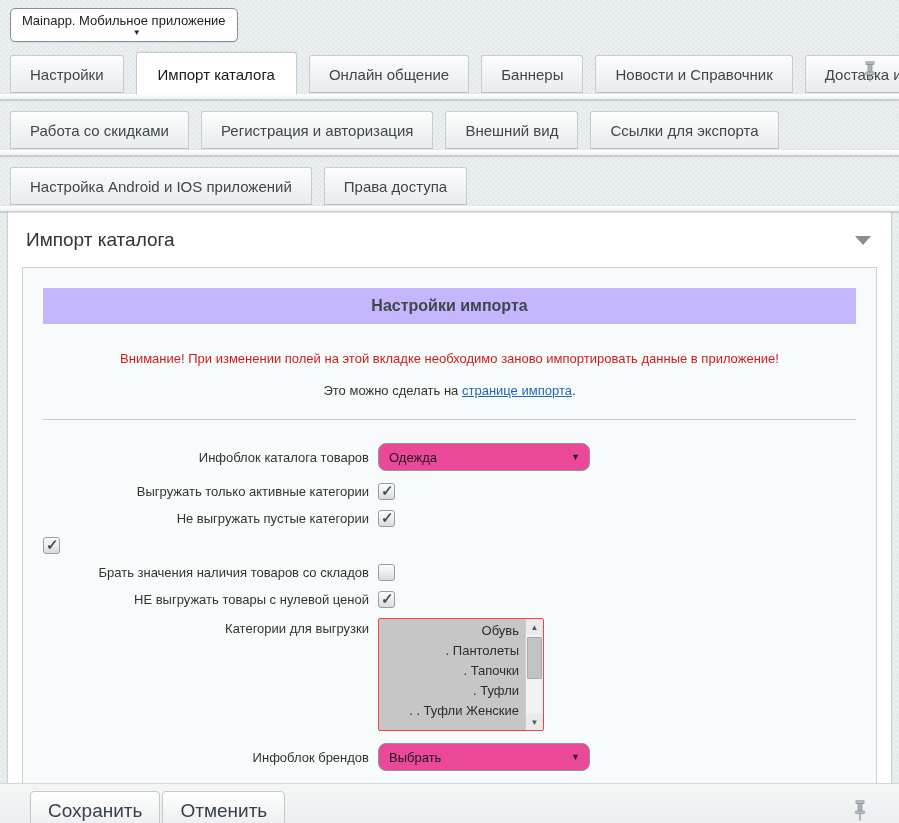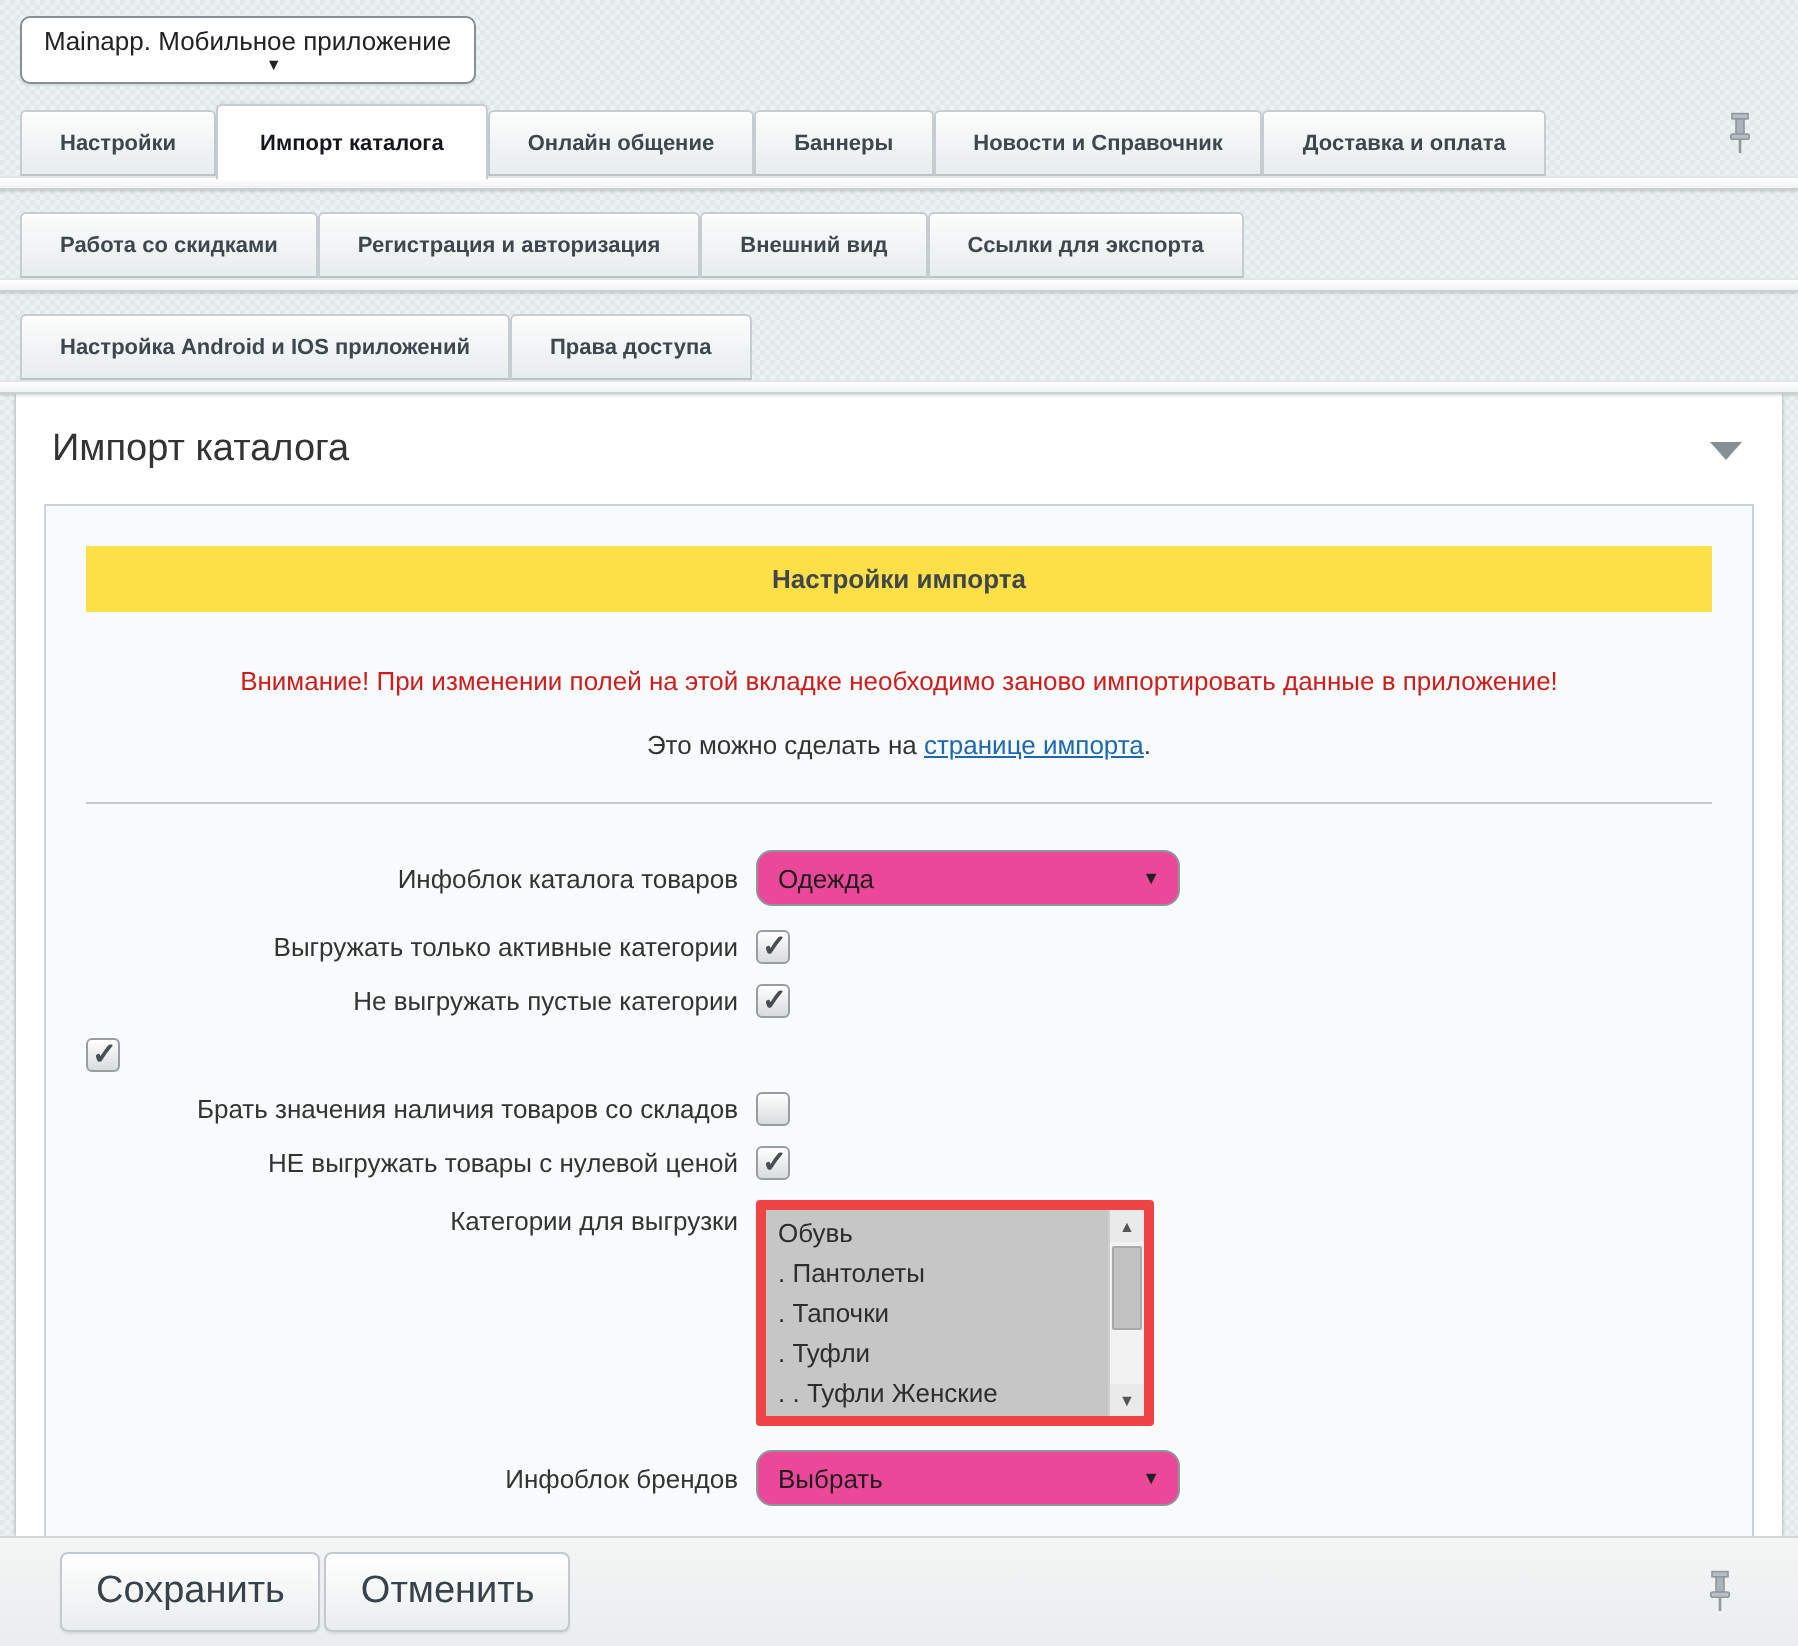--- a/index.html
+++ b/index.html
@@ -24,22 +24,22 @@
   }
   .app-switcher .caret{font-size:8px;color:#222;margin-left:26px;}
   
   .tabrow{display:flex;align-items:flex-end;padding-left:10px;position:relative;}
   .row1{margin-top:20px;}
   .row2,.row3{margin-top:11px;}
   .tab{
     background:linear-gradient(#fcfdfd,#e7eced);
     border:1px solid #c6cccf;border-bottom-color:#bcc3c6;
     border-radius:3px 3px 0 0;
-    padding:10px 19px 9px;margin-right:0;
-    font-size:11px;font-weight:bold;color:#3e474e;
+    padding:10px 19px 9px;margin-right:12px;
+    font-size:15px;font-weight:normal;color:#3e474e;
     cursor:pointer;white-space:nowrap;
     box-shadow:inset 0 1px 0 #fff;
   }
   .tab.active{
     background:#fff;color:#15181b;
     padding:13px 21px 11px;margin-bottom:-2px;
     position:relative;z-index:2;border-bottom:1px solid #fff;
     box-shadow:0 -1px 2px rgba(0,0,0,.06);
   }
   .tabstrip{
@@ -60,21 +60,21 @@
   .collapse-arrow{
     width:0;height:0;cursor:pointer;
     border-left:8px solid transparent;border-right:8px solid transparent;
     border-top:9px solid #849096;
   }
   .settings-box{
     border:1px solid #ccd2d5;background:#f8fbfb;
     margin:7px 14px 0 14px;padding:20px 20px 40px;
   }
   .box-header{
-    background:#fde047;color:#40474c;font-weight:bold;font-size:13px;
+    background:#c4b5fd;color:#40474c;font-weight:bold;font-size:16px;
     text-align:center;padding:9px 0;
   }
   .warning{text-align:center;font-size:13px;margin:27px 0 0;}
   .note{text-align:center;font-size:13px;color:#333;margin:17px 0 0;}
   .note a{text-decoration:underline;cursor:pointer;}
   .divider{border:none;border-top:1px solid #c9c9c9;margin:21px 0 23px;height:0;}
   
   .frow{display:flex;align-items:center;margin-bottom:12px;}
   .frow.cb{margin-bottom:10px;}
   .frow.top{align-items:flex-start;}
@@ -91,22 +91,22 @@
     width:17px;height:17px;box-sizing:border-box;flex:none;
     border:1px solid #979da1;border-radius:3px;cursor:pointer;
     background:linear-gradient(#fefefe,#d8dcdd);
     position:relative;
   }
   .checkbox.checked::after{
     content:"\2713";position:absolute;left:2px;top:-2px;
     font-size:15px;font-weight:bold;color:#474f54;
   }
   .listbox{
-    width:199px;height:113px;box-sizing:border-box;background:#c6c6c6;
-    border:5px solid #ef4444;border-radius:2px;display:flex;overflow:hidden;cursor:pointer;
+    width:166px;height:113px;box-sizing:border-box;background:#c6c6c6;
+    border:1px solid #ef4444;border-radius:2px;display:flex;overflow:hidden;cursor:pointer;text-align:right;
   }
   .list-items{flex:1;padding-top:1px;}
   .list-item{font-size:13px;color:#2d2d2d;padding:3px 6px 2px;white-space:nowrap;overflow:hidden;}
   .scrollbar{width:17px;flex:none;background:#f2f2f2;border-left:1px solid #cfcfcf;display:flex;flex-direction:column;}
   .sb-btn{height:16px;flex:none;display:flex;align-items:center;justify-content:center;font-size:8px;color:#555;background:#eaeaea;cursor:pointer;}
   .sb-track{flex:1;position:relative;}
   .sb-thumb{position:absolute;top:2px;left:1px;right:1px;height:40px;background:#c2c2c2;border:1px solid #a9a9a9;border-radius:1px;cursor:pointer;}
   
   .footer{
     height:55px;box-sizing:border-box;

